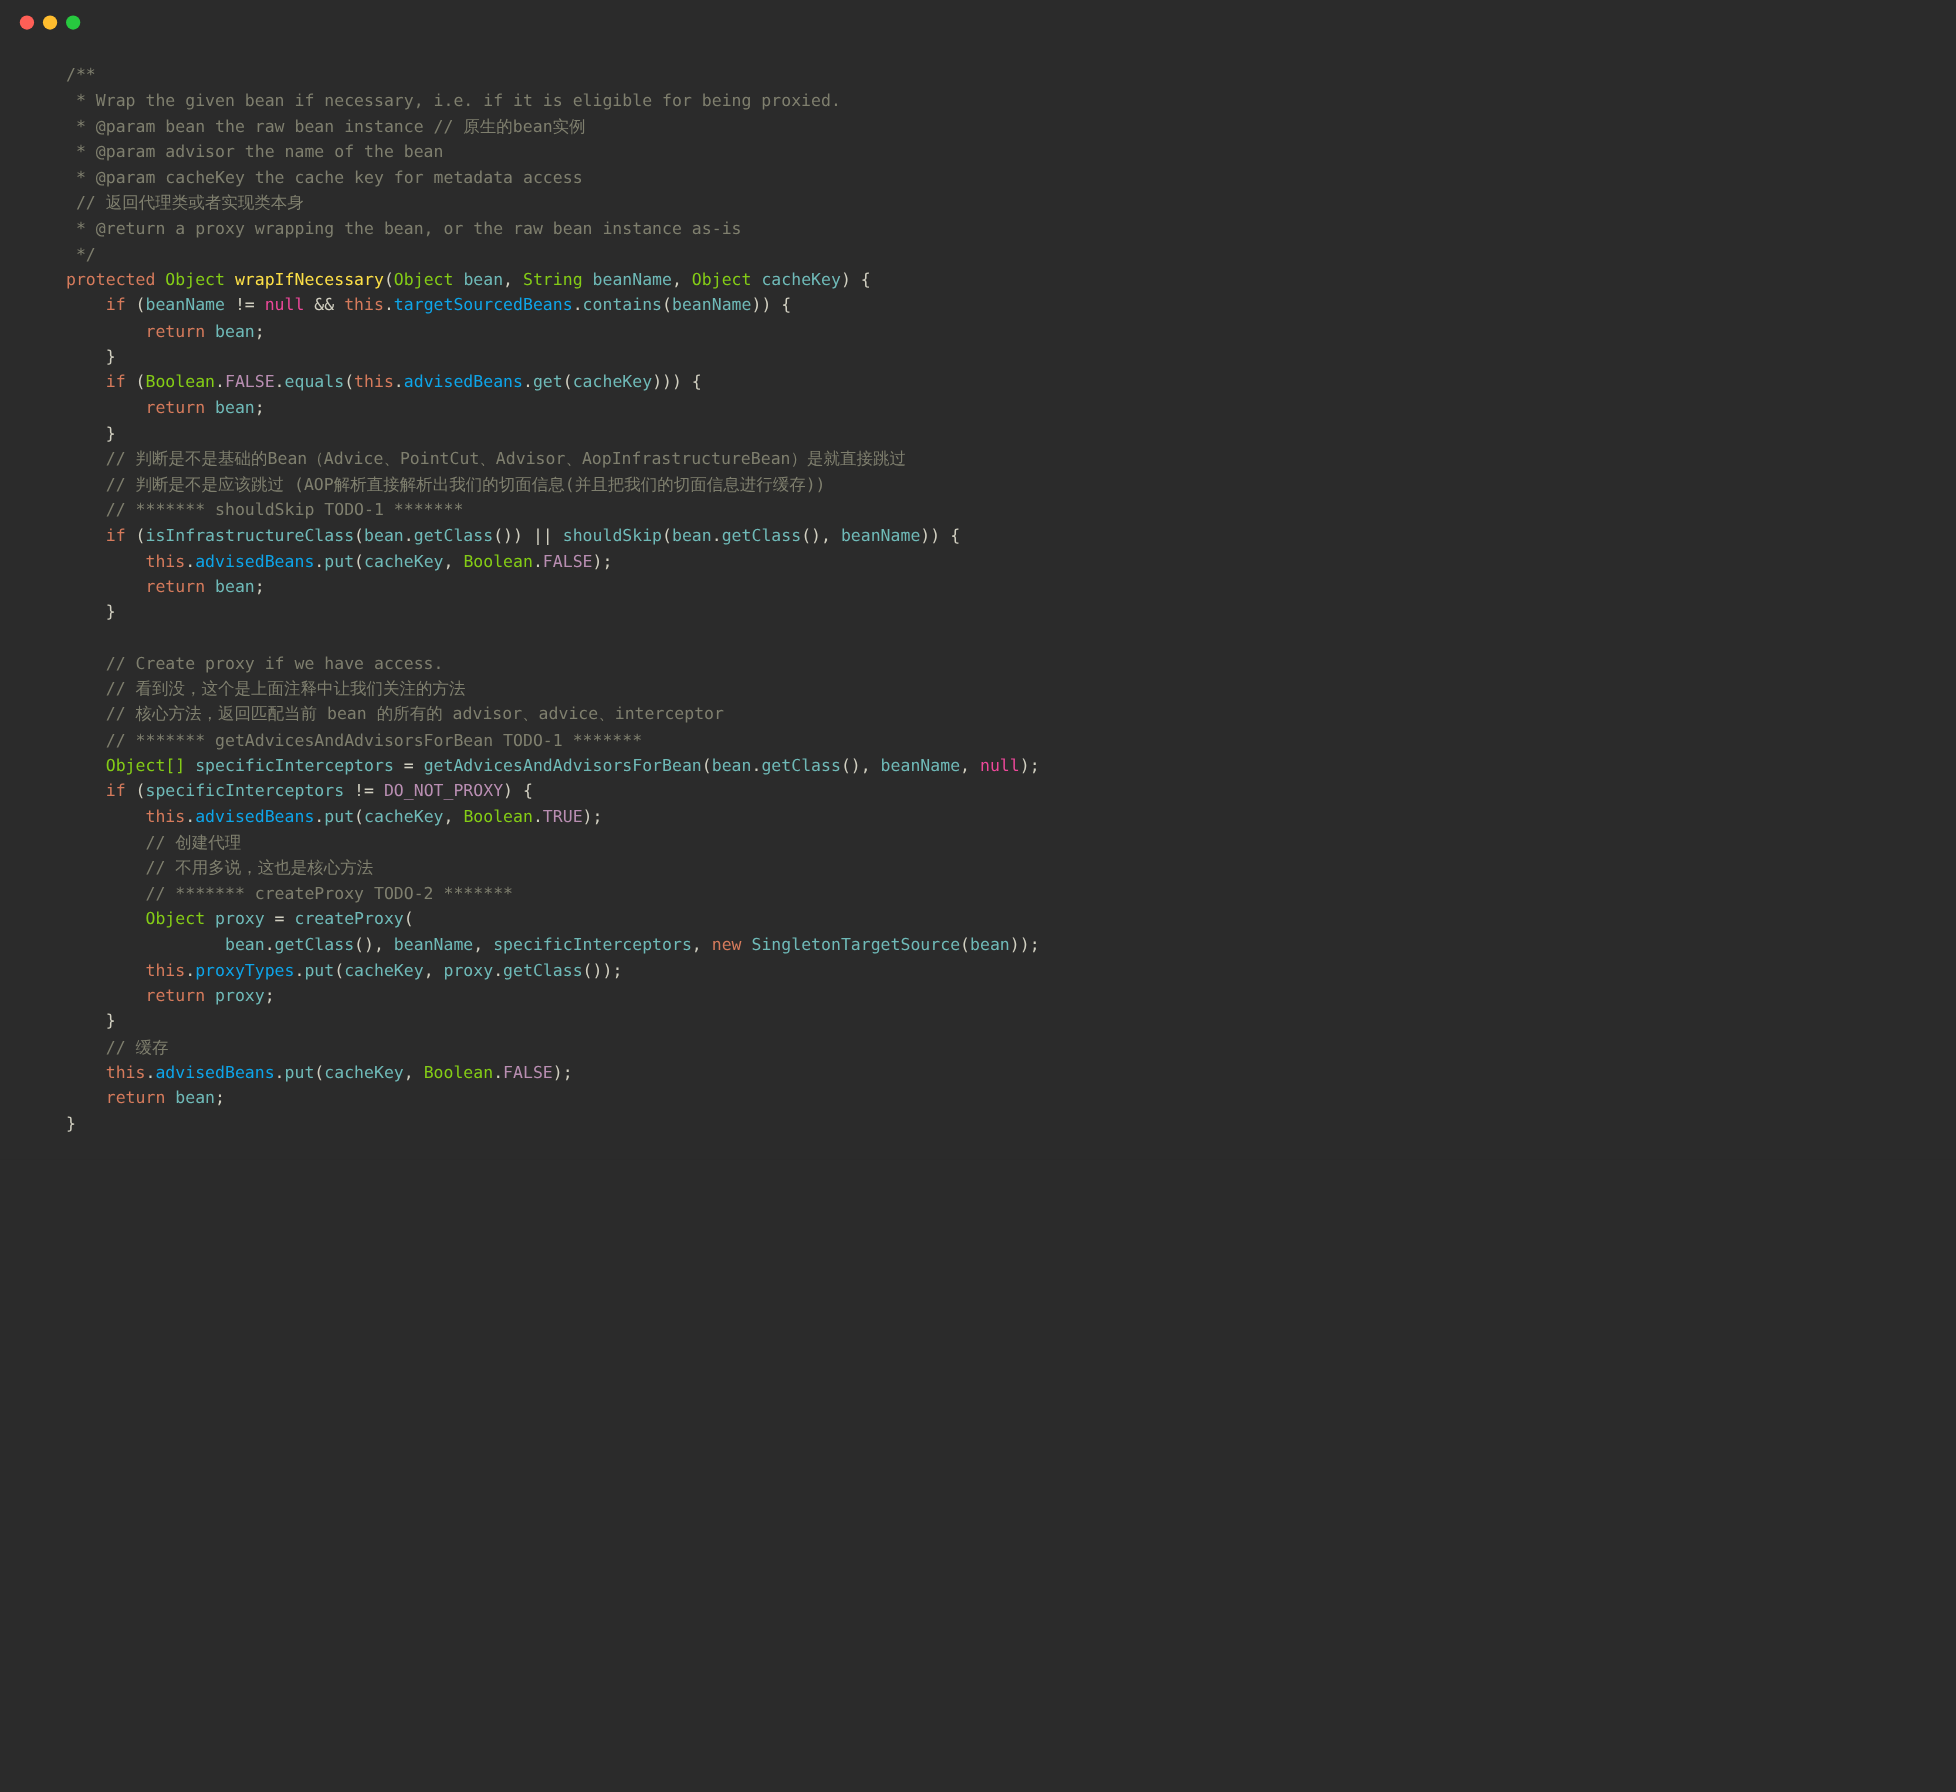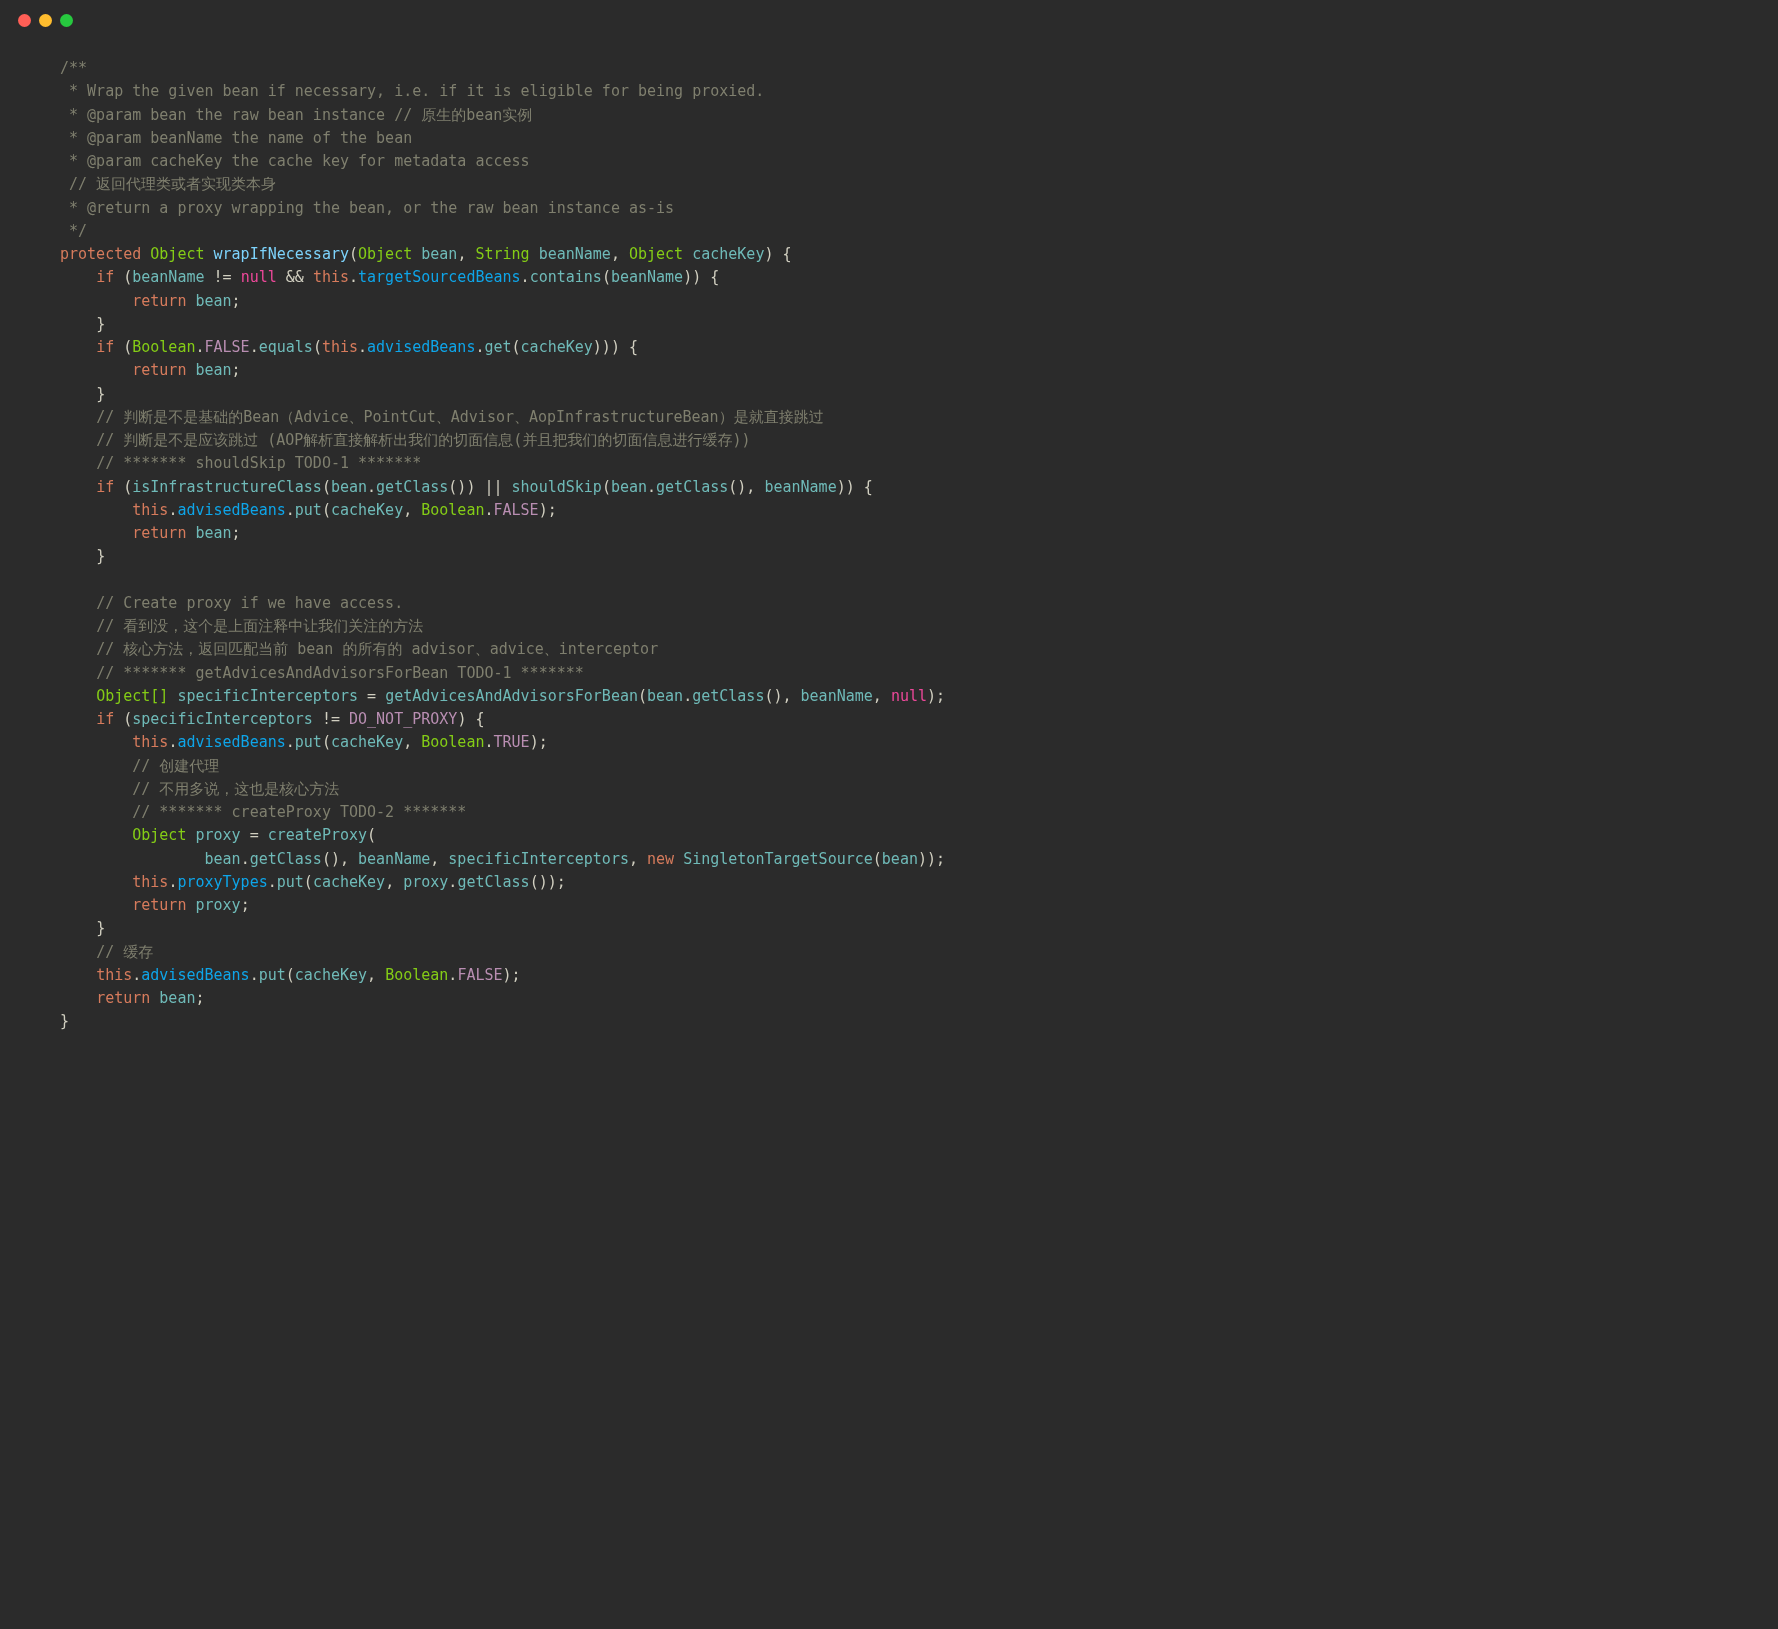--- a/index.html
+++ b/index.html
@@ -29,21 +29,21 @@
   .dot.yellow { background: #ffbd2e; }
   .dot.green { background: #27c93f; }
   .code {
     padding: 20px 60px 20px 60px;
     white-space: pre;
     font-family: "Menlo", "Monaco", "Consolas", monospace;
   }
   .c-comment { color: #7f7f6e; }
   .c-keyword { color: #d67b5c; }
   .c-type    { color: #84cc16; }
-  .c-method  { color: #7dd3fc; }
+  .c-method  { color: #fde047; }
   .c-param   { color: #6fbab8; text-align: right; }
   .c-punc    { color: #d1cfc0; }
   .c-this    { color: #d67b5c; }
   .c-field   { color: #0ea5e9; }
   .c-call    { color: #6fbab8; text-align: center; }
   .c-const   { color: #b98eb2; }
   .c-null    { color: #ec4899; }
 </style>
 </head>
 <body>
@@ -51,21 +51,21 @@
 <div class="window">
   <div class="titlebar">
     <span class="dot red"></span>
     <span class="dot yellow"></span>
     <span class="dot green"></span>
   </div>
 
 <div class="code"><span class="c-comment">/**</span>
 <span class="c-comment"> * Wrap the given bean if necessary, i.e. if it is eligible for being proxied.</span>
 <span class="c-comment"> * @param bean the raw bean instance // 原生的bean实例</span>
-<span class="c-comment"> * @param beanName the name of the bean</span>
+<span class="c-comment"> * @param advisor the name of the bean</span>
 <span class="c-comment"> * @param cacheKey the cache key for metadata access</span>
 <span class="c-comment"> // 返回代理类或者实现类本身</span>
 <span class="c-comment"> * @return a proxy wrapping the bean, or the raw bean instance as-is</span>
 <span class="c-comment"> */</span>
 <span class="c-keyword">protected</span> <span class="c-type">Object</span> <span class="c-method">wrapIfNecessary</span><span class="c-punc">(</span><span class="c-type">Object</span> <span class="c-param">bean</span><span class="c-punc">, </span><span class="c-type">String</span> <span class="c-param">beanName</span><span class="c-punc">, </span><span class="c-type">Object</span> <span class="c-param">cacheKey</span><span class="c-punc">) {</span>
     <span class="c-keyword">if</span> <span class="c-punc">(</span><span class="c-param">beanName</span> <span class="c-punc">!= </span><span class="c-null">null</span> <span class="c-punc">&amp;&amp; </span><span class="c-this">this</span><span class="c-punc">.</span><span class="c-field">targetSourcedBeans</span><span class="c-punc">.</span><span class="c-call">contains</span><span class="c-punc">(</span><span class="c-param">beanName</span><span class="c-punc">)) {</span>
         <span class="c-keyword">return</span> <span class="c-param">bean</span><span class="c-punc">;</span>
     <span class="c-punc">}</span>
     <span class="c-keyword">if</span> <span class="c-punc">(</span><span class="c-type">Boolean</span><span class="c-punc">.</span><span class="c-const">FALSE</span><span class="c-punc">.</span><span class="c-call">equals</span><span class="c-punc">(</span><span class="c-this">this</span><span class="c-punc">.</span><span class="c-field">advisedBeans</span><span class="c-punc">.</span><span class="c-call">get</span><span class="c-punc">(</span><span class="c-param">cacheKey</span><span class="c-punc">))) {</span>
         <span class="c-keyword">return</span> <span class="c-param">bean</span><span class="c-punc">;</span>

